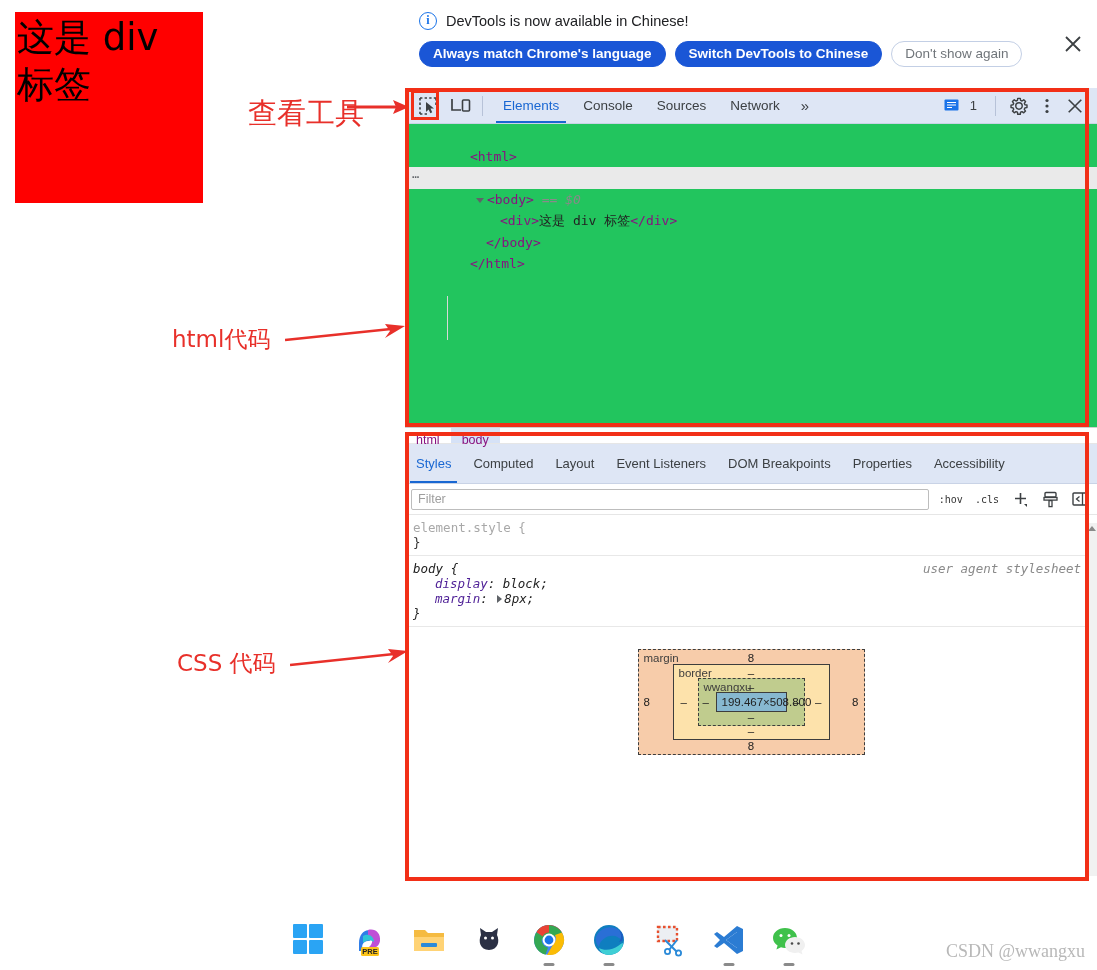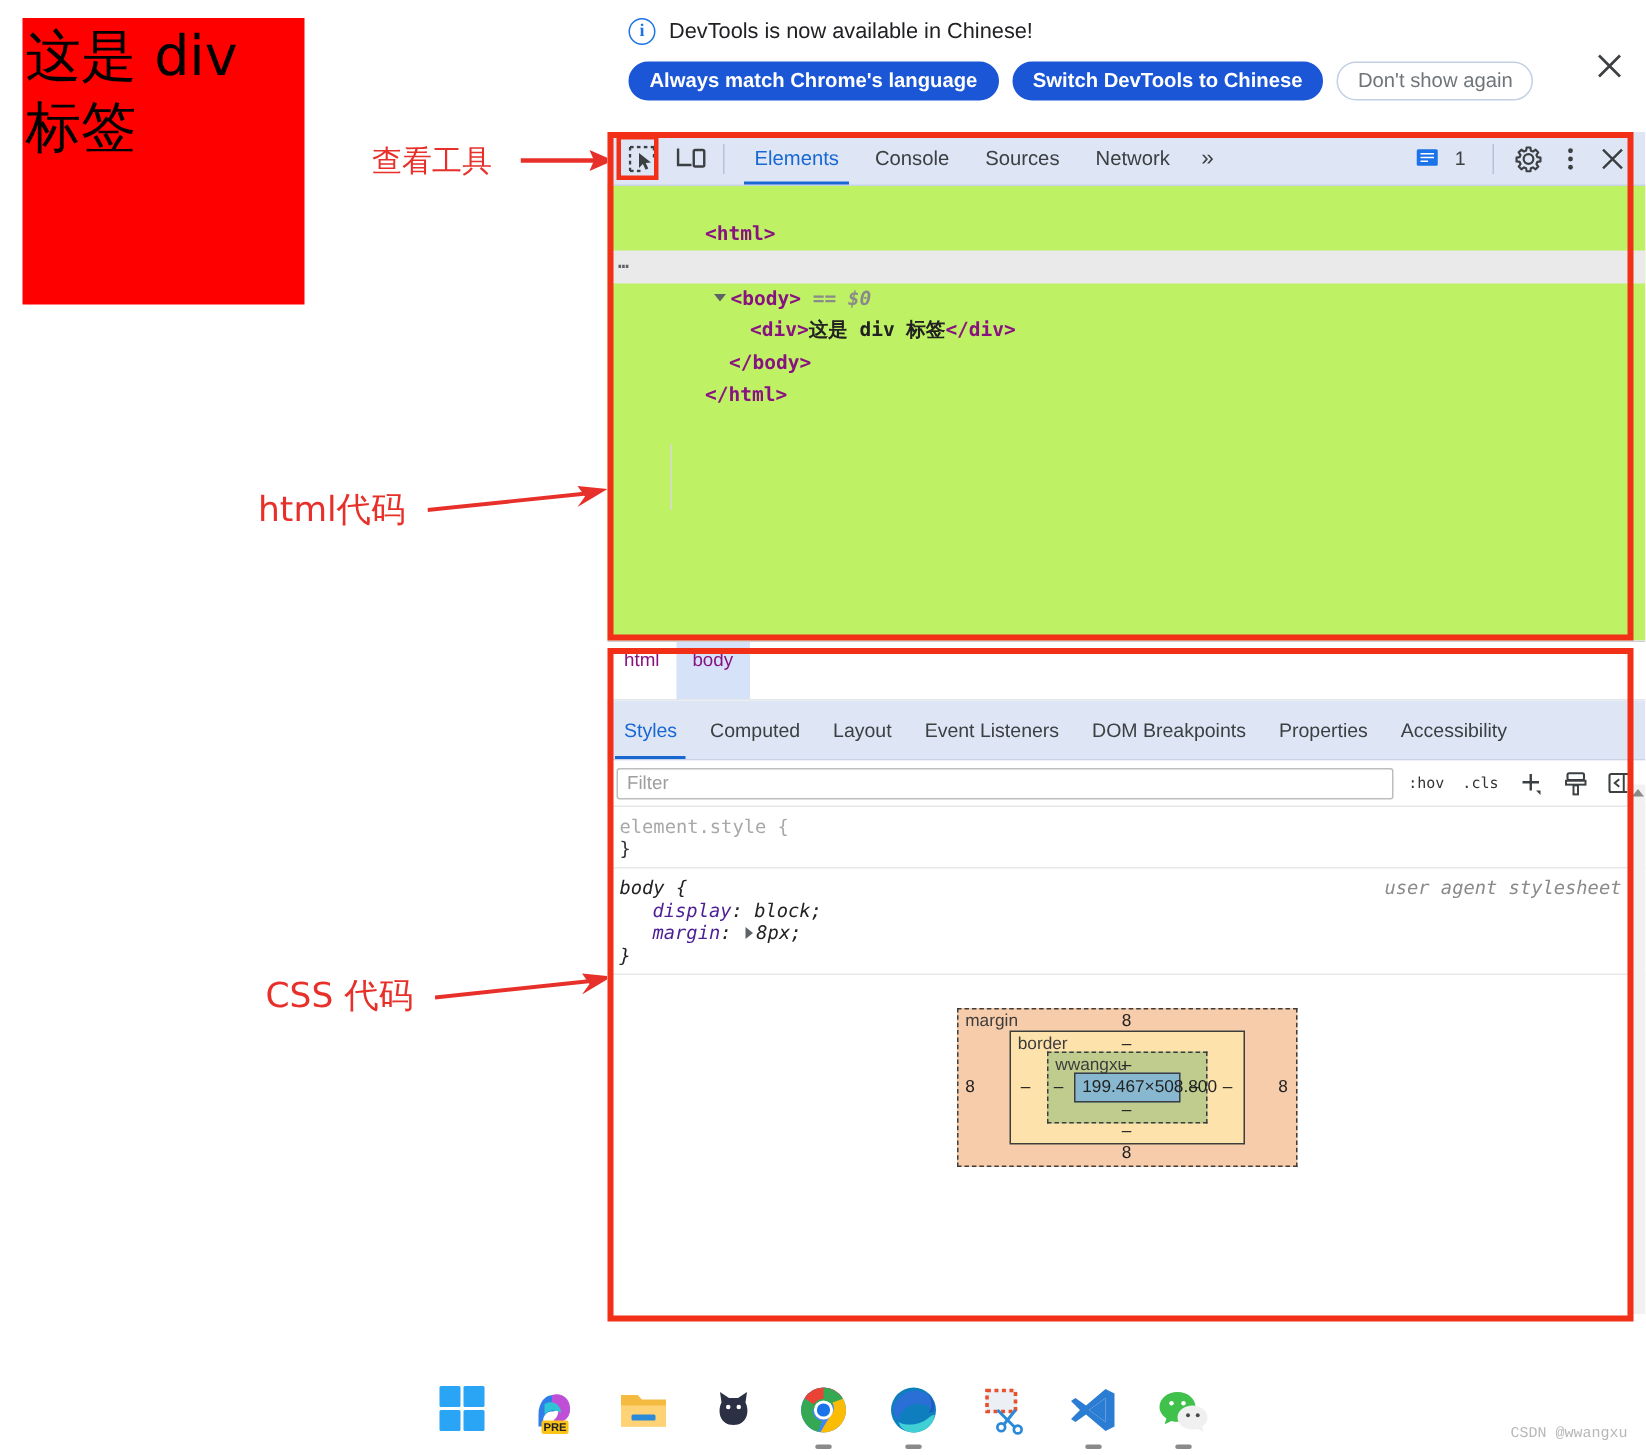--- a/index.html
+++ b/index.html
@@ -26,21 +26,21 @@
 
   
   .anno-label {
     position:absolute;
     color:#e8302a;
     font-family:"DejaVu Sans", sans-serif;
     white-space:nowrap;
   }
   .anno-arrow { position:absolute; }
 
-  #anno-tool-label  { left:248px; top:94px;  font-size:20px; }
+  #anno-tool-label  { left:248px; top:94px;  font-size:29px; }
   #anno-html-label  { left:172px; top:324px; font-size:23px; }
   #anno-css-label   { left:177px; top:648px; font-size:23px; }
 
   #anno-tool-arrow  { left:347px; top:95px;  width:62px;  height:24px; }
   #anno-html-arrow  { left:285px; top:320px; width:120px; height:26px; }
   #anno-css-arrow   { left:290px; top:645px; width:118px; height:26px; }
 
   
   #devtools {
     position:absolute; left:405px; top:0; width:692px; height:910px;
@@ -95,24 +95,23 @@
   }
   .dt-more { padding:0 9px; font-size:15px; color:#3c4043; cursor:pointer; letter-spacing:-2px; }
   #dt-toolbar-right {
     margin-left:auto; display:flex; align-items:center; gap:2px; padding-right:9px;
   }
   #msg-count { font-size:13px; color:#3c4043; margin:0 8px 0 3px; }
 
   
   #dom-panel {
     position:relative; height:calc(427px - 124px);
-    background:#bef264; overflow:hidden;
+    background:#22c55e; overflow:hidden;
     font-family:"DejaVu Sans Mono", monospace;
     font-size:13px;
-    font-weight:bold;
   }
   .dom-line { position:relative; height:21.5px; line-height:21.5px; white-space:pre; color:#c41a16; }
   .dom-line.selected { background:#eaeaea; }
   .tagname2 { color:#881280; }
   .dom-text { color:#222222; }
   .dom-eq { color:#8a8a8a; font-style:italic; }
   .triangle-r { display:inline-block; width:0;height:0; border-left:5px solid #5f6368; border-top:4px solid transparent; border-bottom:4px solid transparent; vertical-align:middle; margin-right:3px;}
   .triangle-d { display:inline-block; width:0;height:0; border-top:5px solid #5f6368; border-left:4px solid transparent; border-right:4px solid transparent; vertical-align:middle; margin-right:3px;}
   .ellipsis-pill {
     display:inline-block; border:1px solid #9aa0a6; border-radius:7px;
@@ -121,21 +120,21 @@
   }
   .row-dots { position:absolute; left:7px; top:0; color:#5f6368; letter-spacing:1px; font-size:12px;}
   .indent-guide { position:absolute; left:34px; top:0; bottom:0; width:1px; background:#d8d8d8; }
 
   
   #styles-pane {
     position:relative; background:#ffffff; height:449px;
     border-top:1px solid #d0d0d0;
   }
   #crumbs {
-    height:39px; background:#ffffff; display:flex; align-items:stretch;
+    height:16px; background:#ffffff; display:flex; align-items:stretch;
     font-size:12.5px; border-bottom:1px solid #e6e6e6;
   }
   .crumb { padding:5px 11px 4px 11px; color:#881280; cursor:pointer; font-family:"Liberation Sans", sans-serif; }
   .crumb.active { background:#d6e2f7; }
   #styles-tabs {
     height:40px; background:#dee6f5; display:flex; align-items:stretch;
     border-bottom:1px solid #c9d3e6;
   }
   .st-tab {
     display:flex; align-items:center; padding:0 11px; font-size:13px; color:#3c4043;
@@ -210,22 +209,22 @@
 
   
   #taskbar {
     position:absolute; left:0; bottom:0; width:1097px; height:60px; background:#ffffff;
     display:flex; align-items:center; justify-content:center; gap:26px;
   }
   .tb-app { width:34px; height:34px; position:relative; cursor:pointer; }
   .tb-dot { position:absolute; left:50%; transform:translateX(-50%); bottom:-9px;
             width:11px; height:3px; border-radius:2px; background:#8a8a8a; }
   #watermark {
-    position:absolute; right:12px; bottom:8px; color:#b8b8b8; font-size:10px;
-    font-family:Liberation Mono, monospace;
+    position:absolute; right:12px; bottom:8px; color:#b8b8b8; font-size:18px;
+    font-family:Liberation Serif, serif;
   }
   .win-sq { position:absolute; width:14px; height:14px; background:#2aa4f4; border-radius:1px;}
 </style>
 </head>
 <body>
 
 <div id="page-area">
   <div id="red-div">这是 div 标签</div>
 </div>
 

